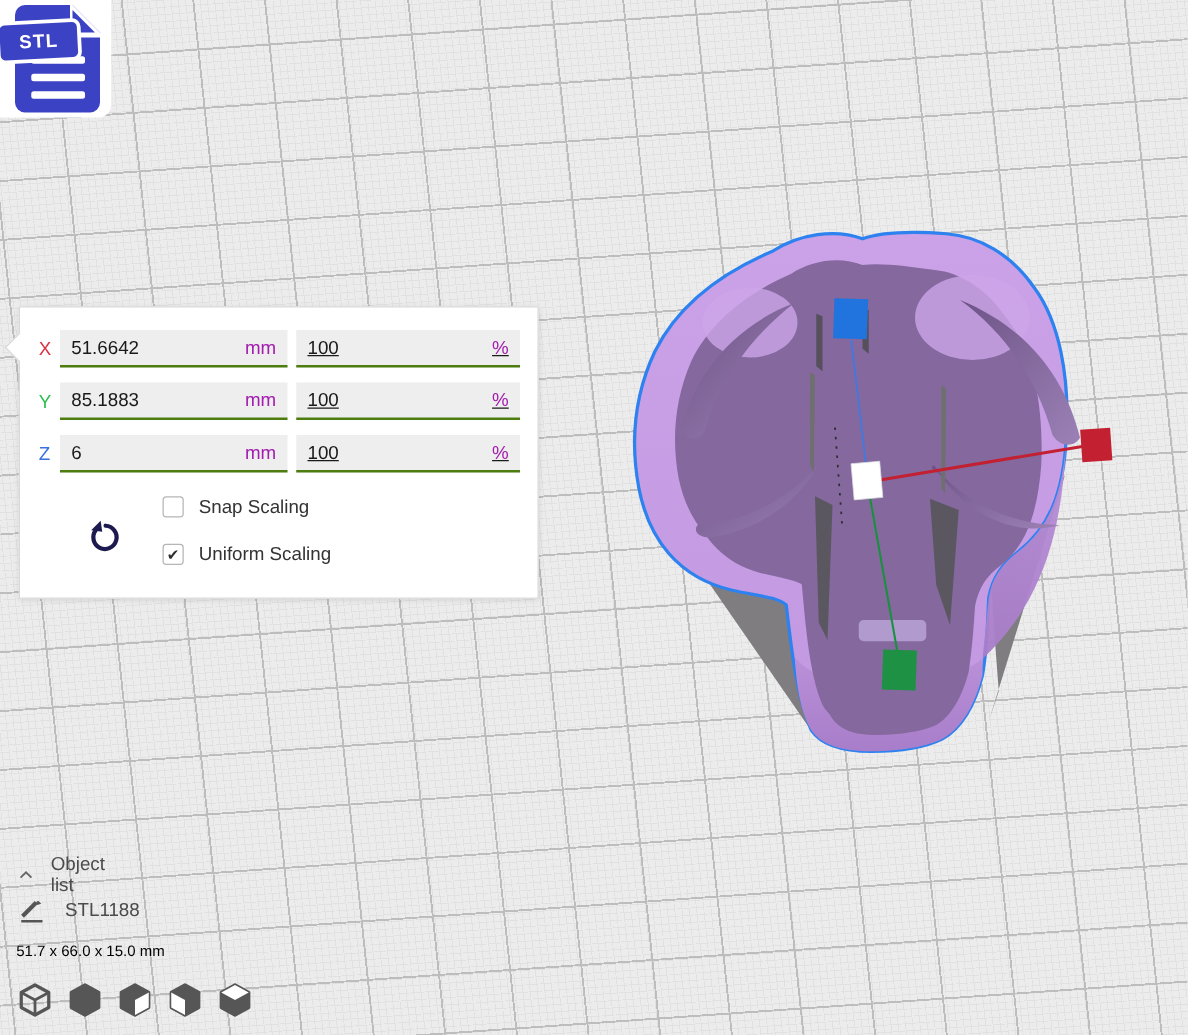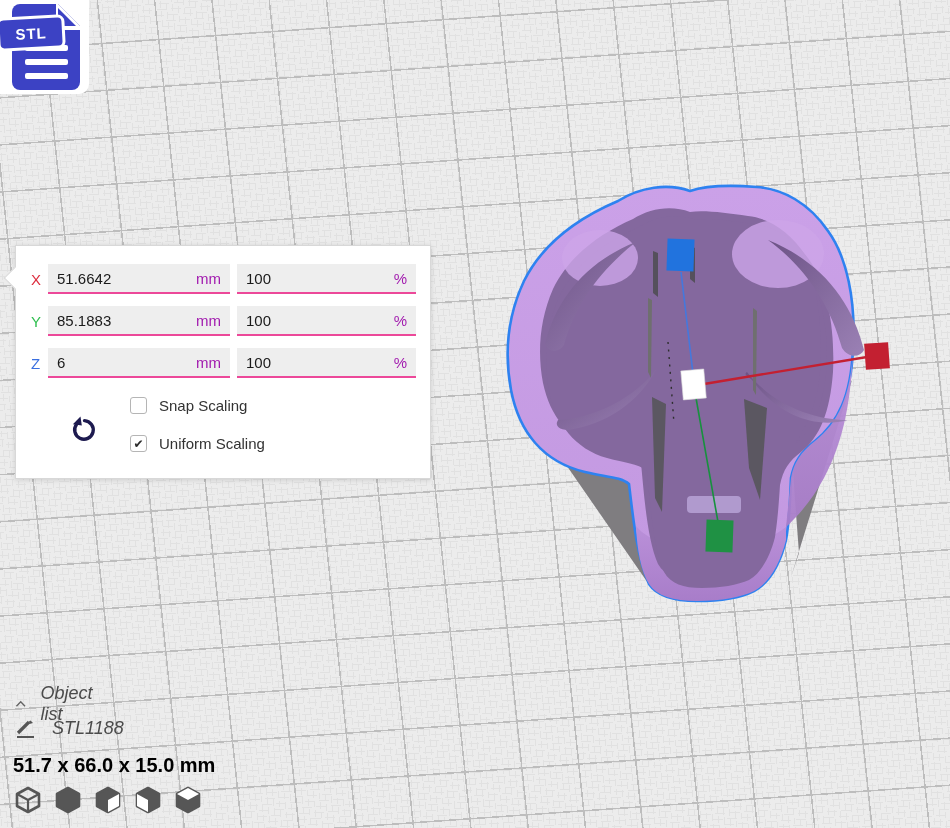--- a/index.html
+++ b/index.html
@@ -41,44 +41,44 @@
   }
   .panel-notch{
     position:absolute;left:-9px;top:24px;width:15px;height:15px;background:#fff;
     border-left:1px solid #d8d8d8;border-bottom:1px solid #d8d8d8;transform:rotate(45deg);
   }
   .row{position:absolute;left:0;width:100%;height:32px;}
   .row .axis{
     position:absolute;left:15px;top:0;height:32px;line-height:32px;font-size:15px;width:16px;
   }
   .field{
-    position:absolute;top:0;height:30px;background:#eeeeee;border-bottom:2px solid #ec4899;
+    position:absolute;top:0;height:30px;background:#eeeeee;border-bottom:2px solid #4d7c0f;
     display:flex;align-items:center;padding:0 9px;box-sizing:border-box;font-size:15px;color:#1a1a1a;
     cursor:text;
   }
   .field .unit{margin-left:auto;color:#a21caf;}
   .f-mm{left:32px;width:182px;}
-  .f-pct{left:221px;width:179px;}
+  .f-pct{left:221px;width:179px;text-decoration:underline;}
   .row-x{top:18px;} .row-y{top:60px;} .row-z{top:102px;}
   .checkrow{position:absolute;left:114px;display:flex;align-items:center;gap:12px;height:17px;justify-content:center;}
   .checkbox{
     width:15px;height:15px;border:1.5px solid #b5b5b5;border-radius:3px;background:#fff;
     display:flex;align-items:center;justify-content:center;font-size:12px;color:#2b2b2b;cursor:pointer;
   }
   .checklabel{font-size:15px;color:#333333;}
   .cr-snap{top:151px;} .cr-uniform{top:189px;}
   .reset-btn{position:absolute;left:52px;top:170px;width:28px;height:28px;cursor:pointer;}
 
   
   .objlist{position:absolute;left:0;top:678px;z-index:4;color:#4b4b4b;}
   .ol-row{position:absolute;display:flex;align-items:center;gap:14px;}
   .ol-title{left:15px;top:5px;}
   .ol-item{left:14px;top:38px;}
-  .ol-dims{position:absolute;left:13px;top:74px;font-size:20px;font-weight:bold;}
-  .ol-text{font-size:18px;font-style:italic;}
+  .ol-dims{position:absolute;left:13px;top:74px;font-size:12px;}
+  .ol-text{font-size:15px;}
   .viewcubes{position:absolute;left:14px;top:785px;display:flex;gap:12px;z-index:4;}
   .vc{width:28px;height:30px;cursor:pointer;}
 </style>
 </head>
 <body>
 
 <div class="viewport">
   <div class="grid"></div>
 
   <svg class="scene" width="950" height="828" viewBox="0 0 950 828">

